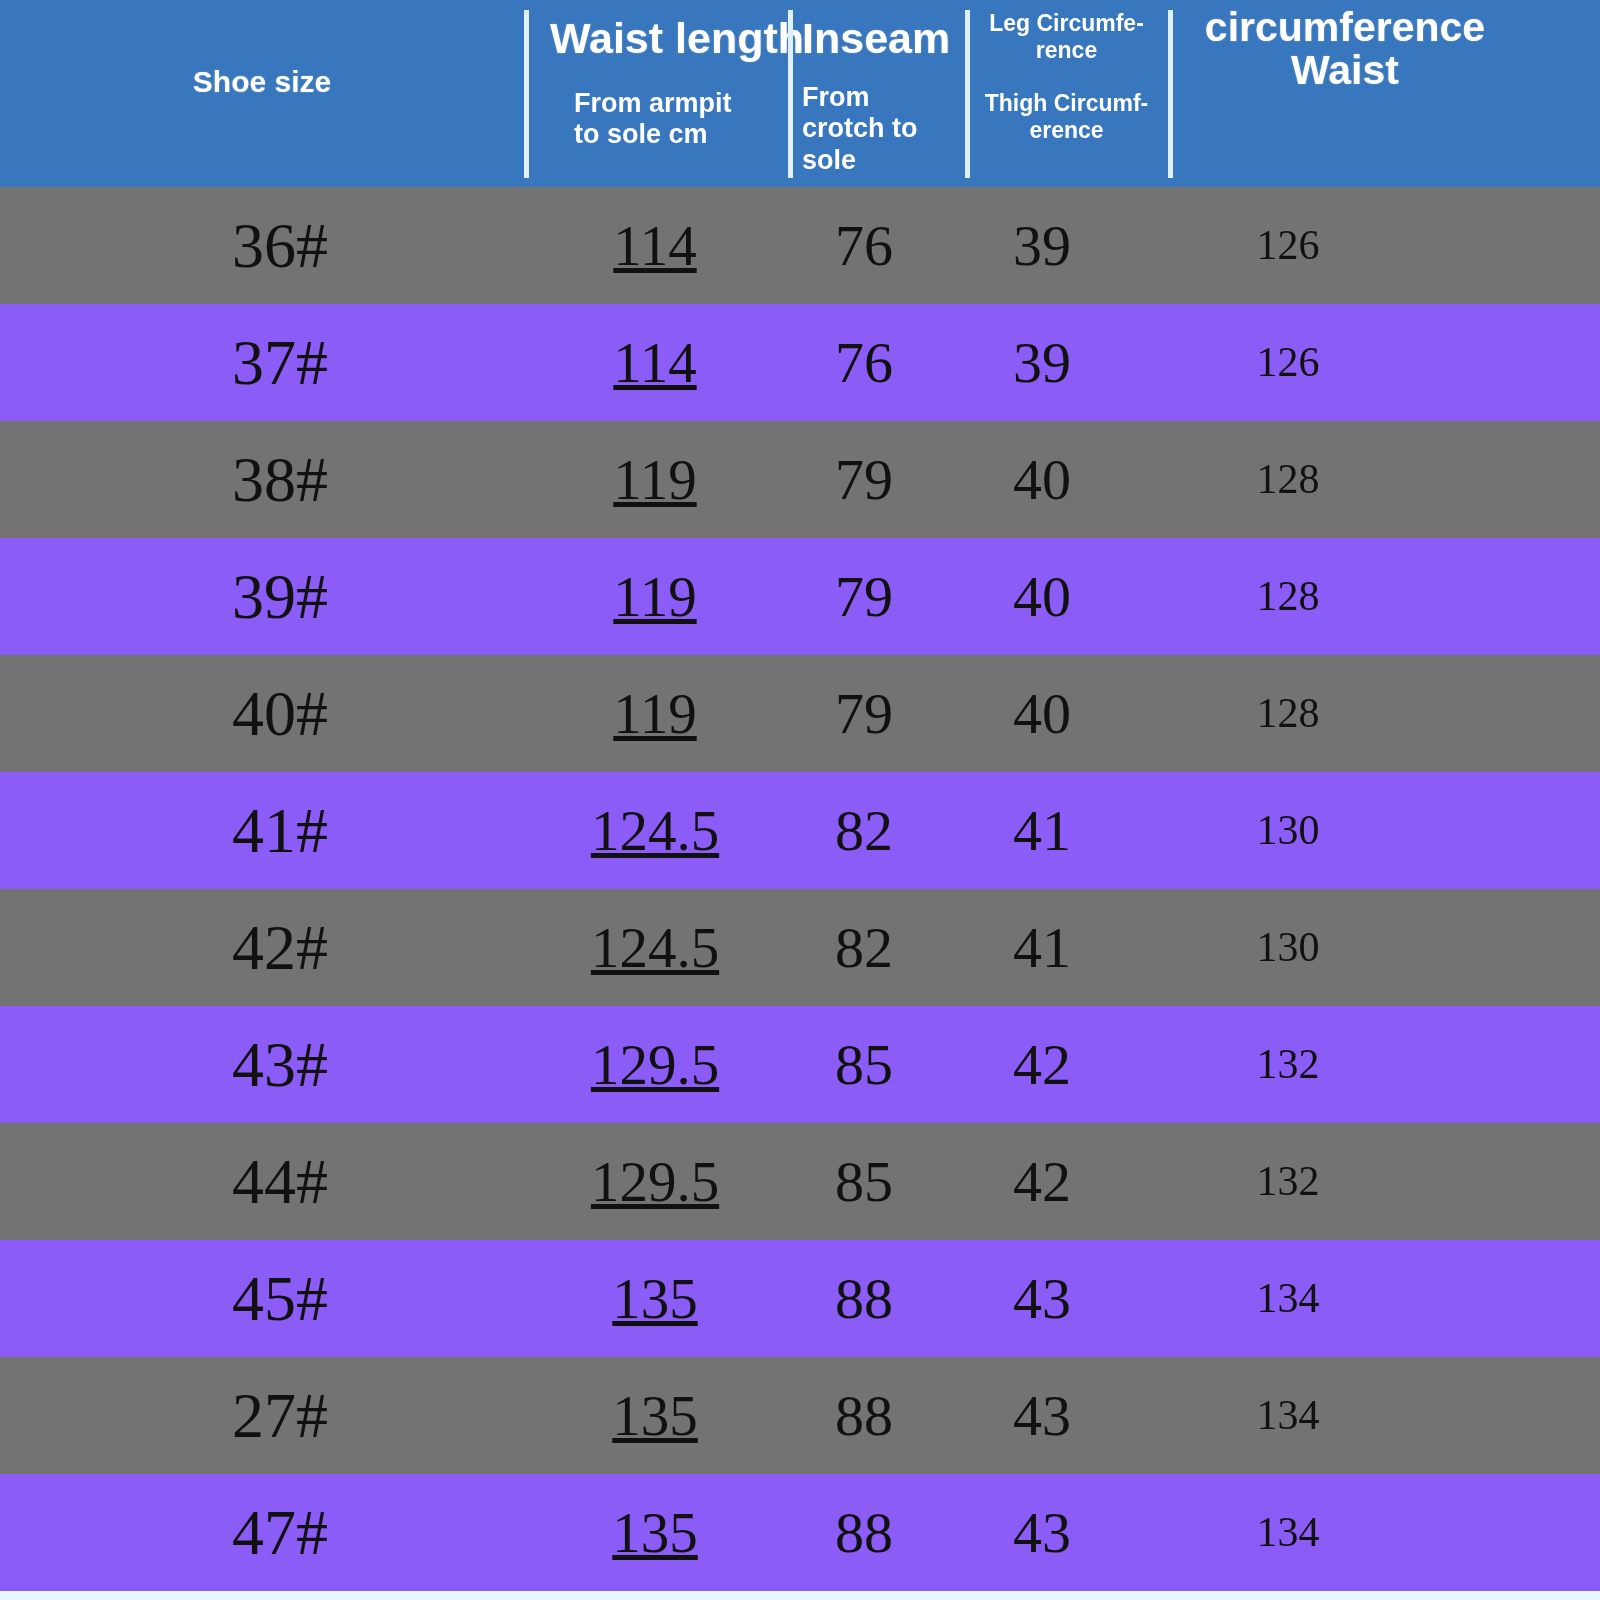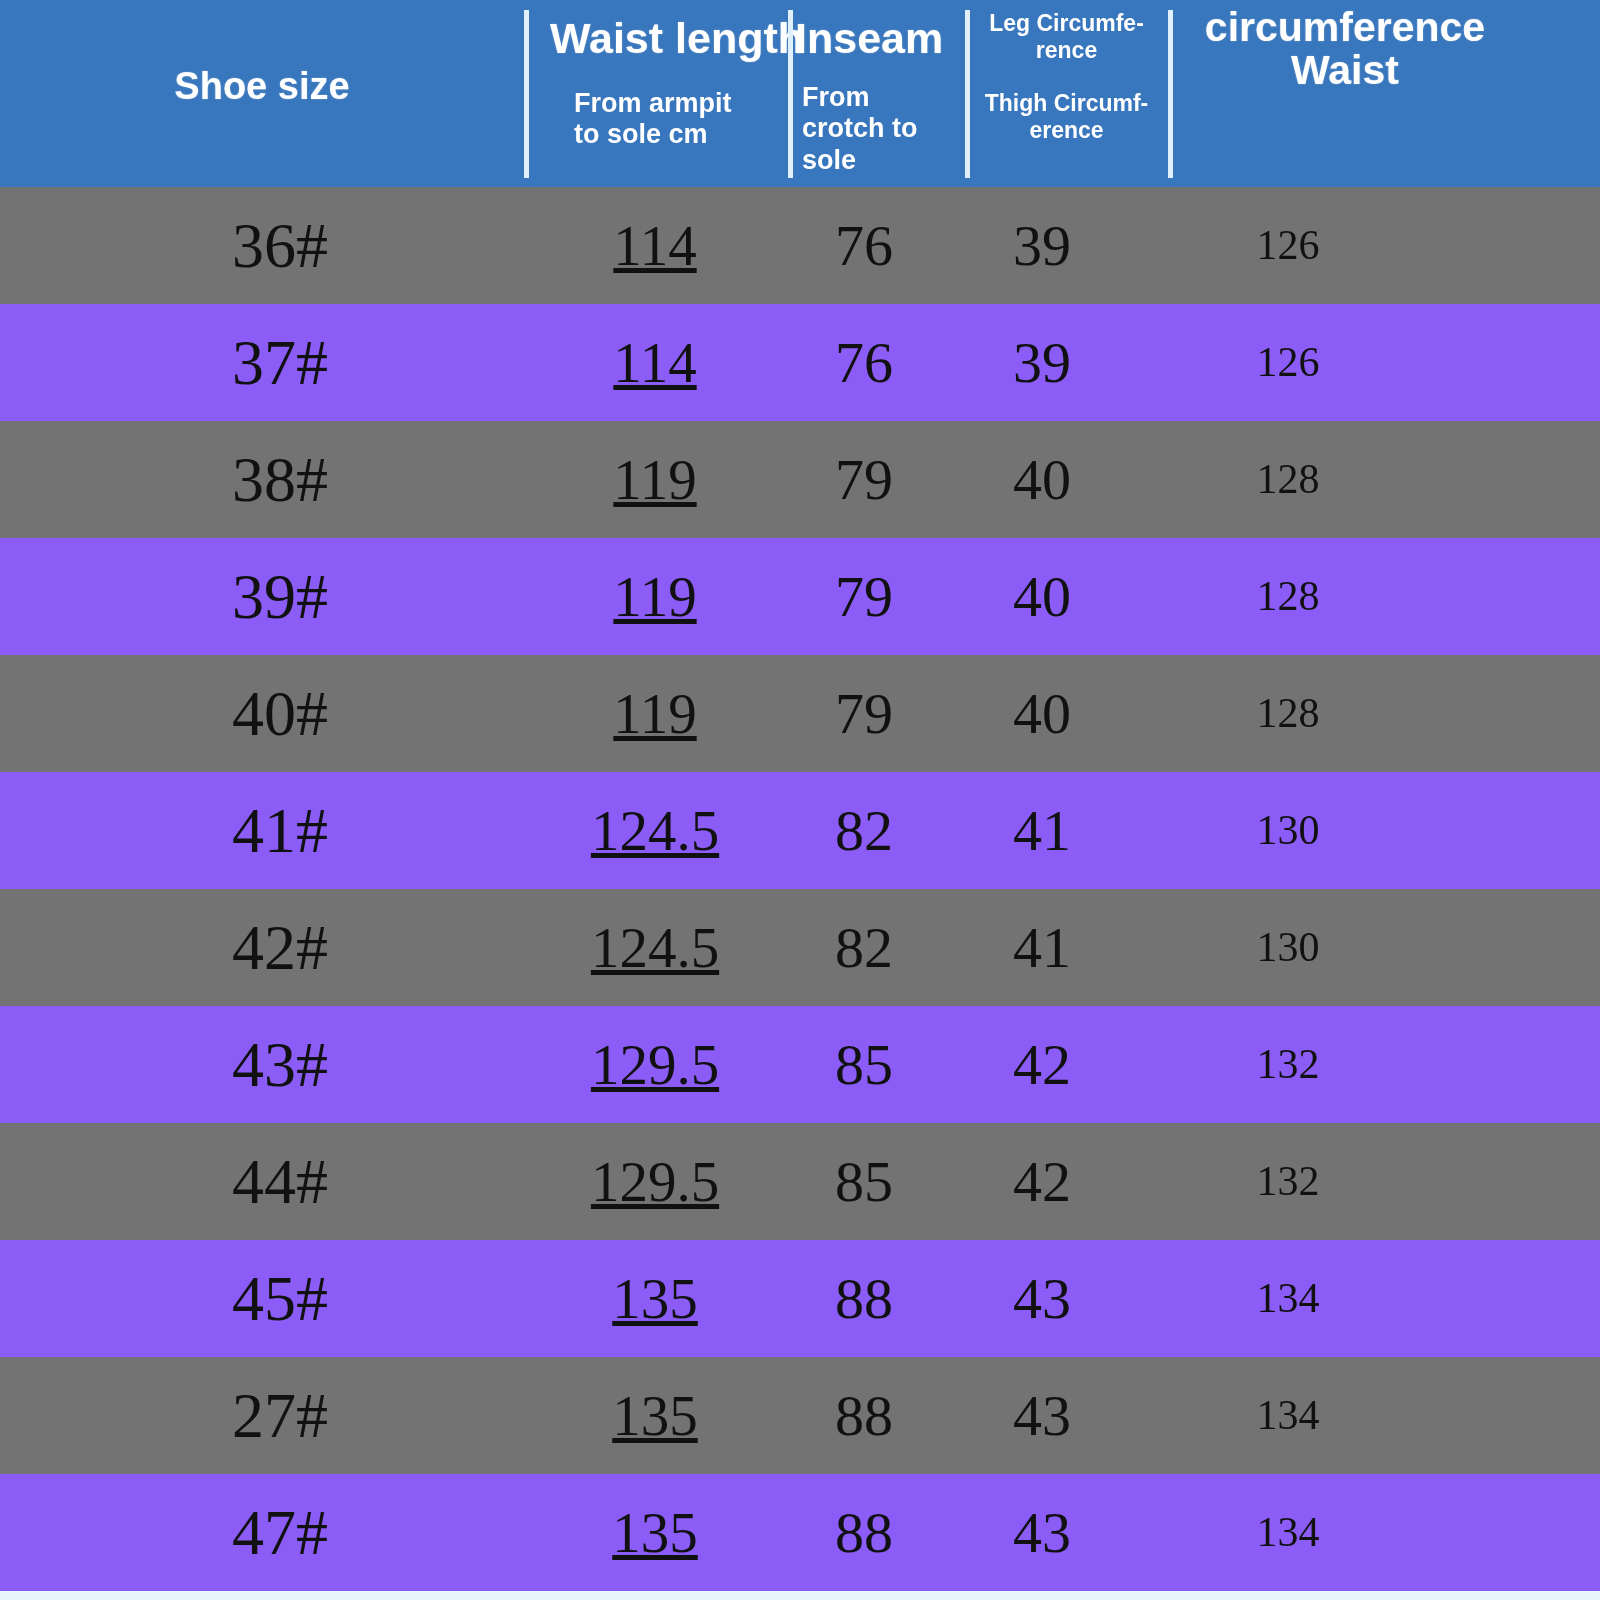--- a/index.html
+++ b/index.html
@@ -51,21 +51,21 @@
     line-height: 1.16;
   }
 
   
   .hc1 { left: 0; width: 524px; }
   .hc1 .h-main {
     position: absolute;
     left: 0; right: 0;
     top: 66px;
     text-align: center;
-    font-size: 38px;
+    font-size: 30px;
   }
 
   
   .hc2 { left: 524px; width: 264px; }
   .hc2 .h-main {
     position: absolute;
     left: 26px;
     top: 16px;
     font-size: 43px;
     white-space: nowrap;
@@ -74,21 +74,21 @@
     position: absolute;
     left: 50px;
     top: 88px;
     font-size: 27px;
   }
 
   
   .hc3 { left: 788px; width: 177px; }
   .hc3 .h-main {
     position: absolute;
-    left: 7px;
+    left: 14px;
     top: 16px;
     font-size: 43px;
     white-space: nowrap;
   }
   .hc3 .h-sub {
     position: absolute;
     left: 14px;
     top: 82px;
     font-size: 27px;
   }

